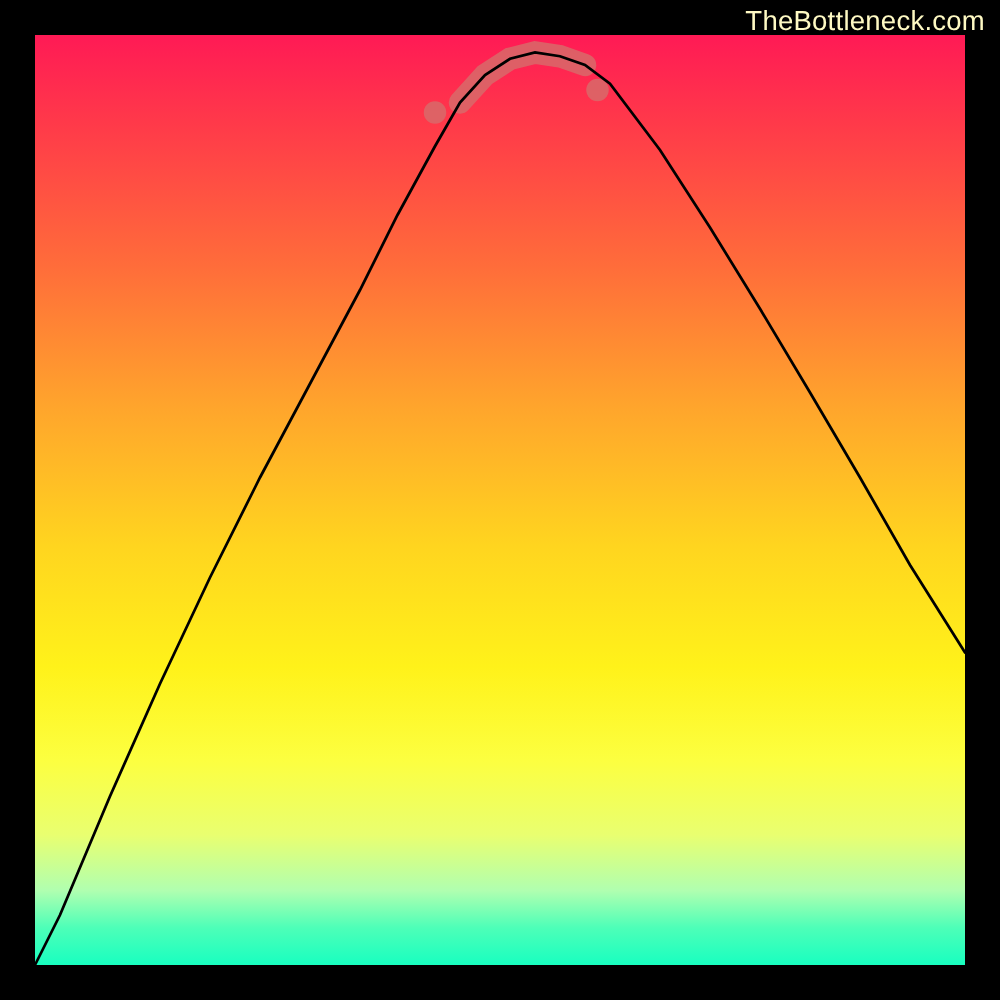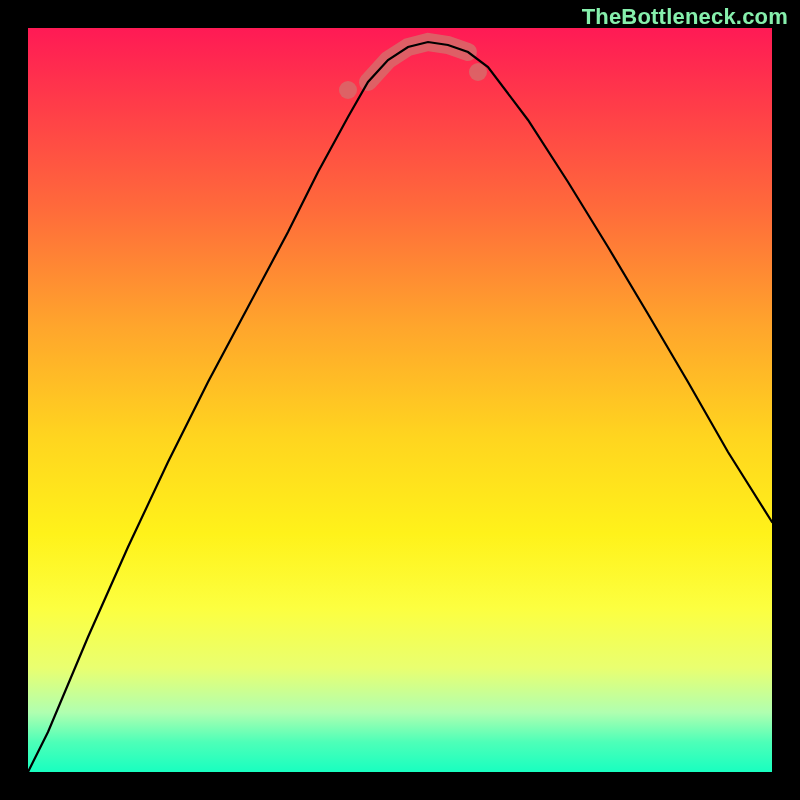--- a/index.html
+++ b/index.html
@@ -28,23 +28,23 @@
       #e9ff70 86%,
       #b0ffb0 92%,
       #4dffb8 96%,
       #18ffc0 100%
     );
   }
   .watermark {
     position: absolute;
     top: 4px;
     right: 12px;
-    color: #86efac;
+    color: #fef9c3;
     font-size: 22px;
-    font-weight: 700;
+    font-weight: 400;
     letter-spacing: 0.2px;
   }
   svg.curve {
     position: absolute;
     left: 0;
     top: 0;
     width: 744px;
     height: 744px;
     overflow: visible;
   }

